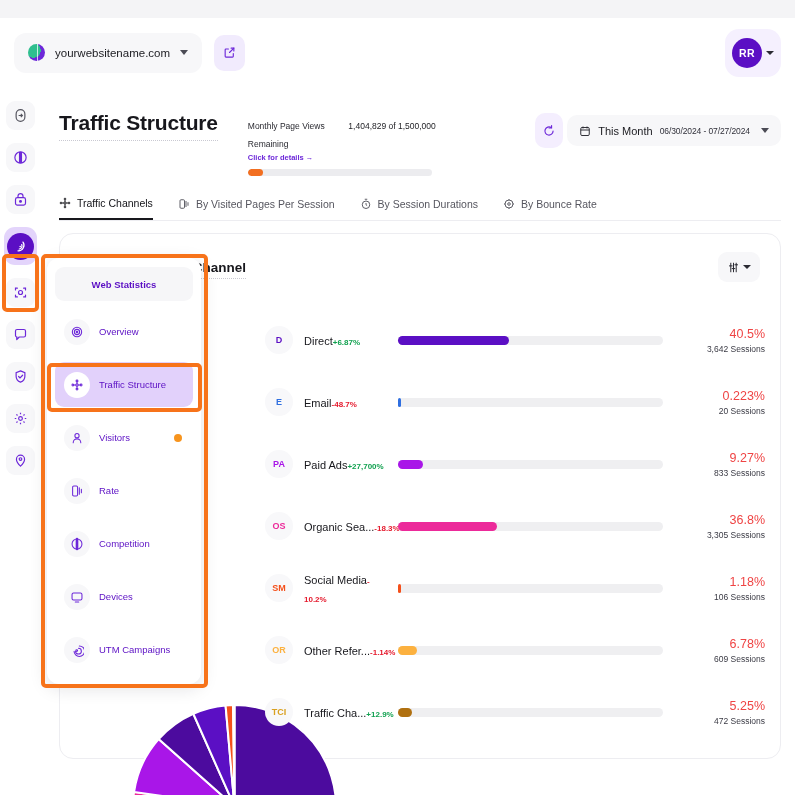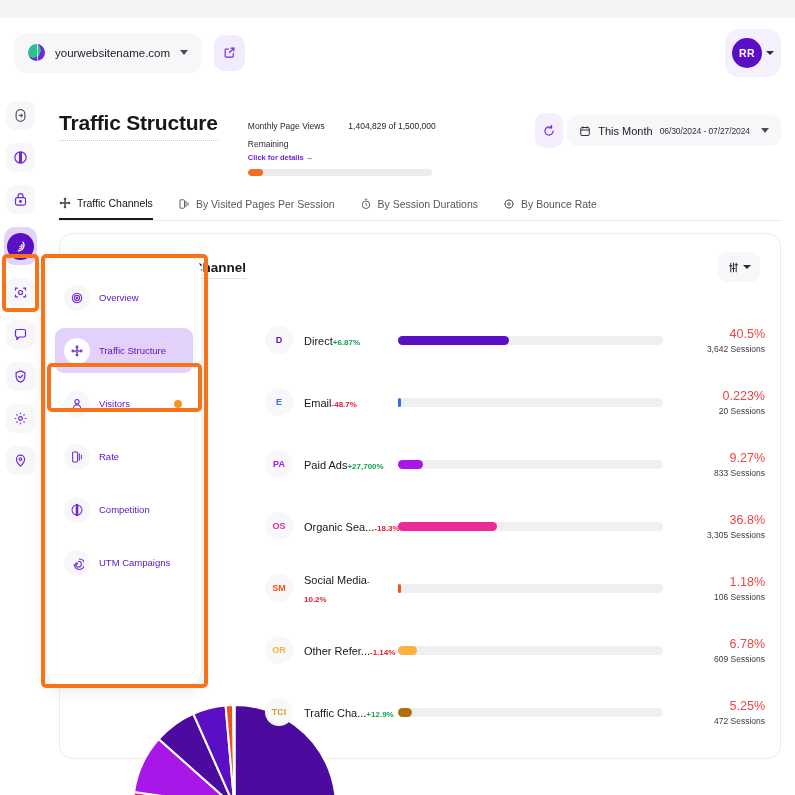--- a/index.html
+++ b/index.html
@@ -431,20 +431,21 @@
             <span class="chan-vals">
               <span class="chan-pct" style="display: block;">5.25%</span>
               <span class="chan-sess" style="display: block;">472 Sessions</span>
             </span>
           </div>
         </div>
     </div>
   </div>
 
   <div class="flyout">
+    <div class="fly-head">Web Statistics</div>
     <div id="fly-items">
         <div class="fly-item">
           <span class="fly-ico">
             <svg width="14" height="14" viewBox="0 0 24 24" fill="none" stroke="#6d28d9" stroke-width="1.8" stroke-linecap="round">
               <circle cx="12" cy="12" r="8"></circle>
               <circle cx="12" cy="12" r="4.5"></circle>
               <circle cx="12" cy="12" r="1.4"></circle>
             </svg>
           </span>
           <span class="fly-lbl">Overview</span>
@@ -486,20 +487,29 @@
             <svg width="14" height="14" viewBox="0 0 24 24" fill="none" stroke="#6d28d9" stroke-width="1.8" stroke-linecap="round">
               <circle cx="12" cy="12" r="8.5"></circle>
               <path d="M12 3.5v17" stroke-width="4.5"></path>
             </svg>
           </span>
           <span class="fly-lbl">Competition</span>
         </div>
         <div class="fly-item">
           <span class="fly-ico">
             <svg width="14" height="14" viewBox="0 0 24 24" fill="none" stroke="#6d28d9" stroke-width="1.8" stroke-linecap="round">
+              <rect x="3.5" y="5" width="17" height="12" rx="2.5"></rect>
+              <path d="M9 20.5h6"></path>
+            </svg>
+          </span>
+          <span class="fly-lbl">Devices</span>
+        </div>
+        <div class="fly-item">
+          <span class="fly-ico">
+            <svg width="14" height="14" viewBox="0 0 24 24" fill="none" stroke="#6d28d9" stroke-width="1.8" stroke-linecap="round">
               <path d="M16 5a9 9 0 1 1-9 9"></path>
               <path d="M14.5 9a5 5 0 1 1-5 5"></path>
               <circle cx="11.5" cy="13" r="1.5"></circle>
             </svg>
           </span>
           <span class="fly-lbl">UTM Campaigns</span>
         </div>
       </div>
   </div>
 

